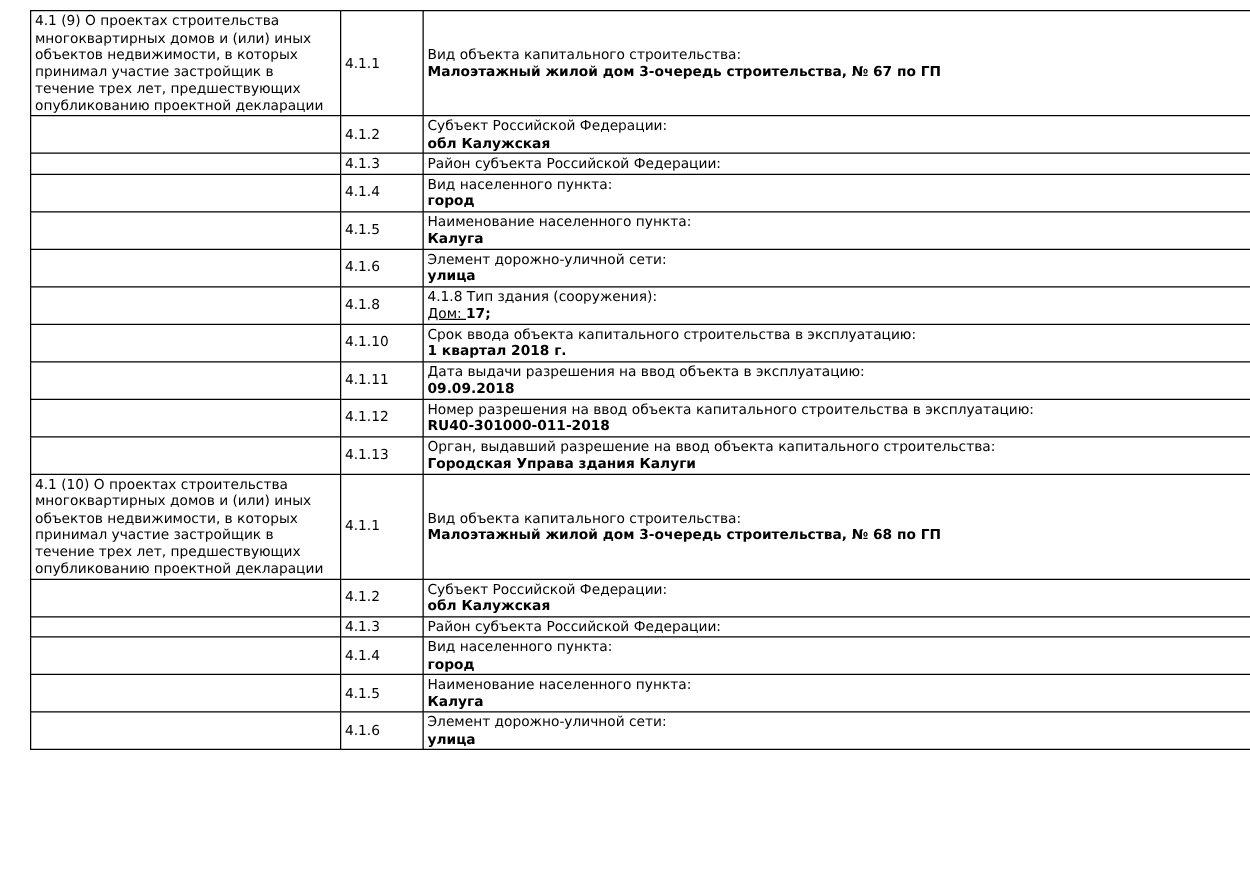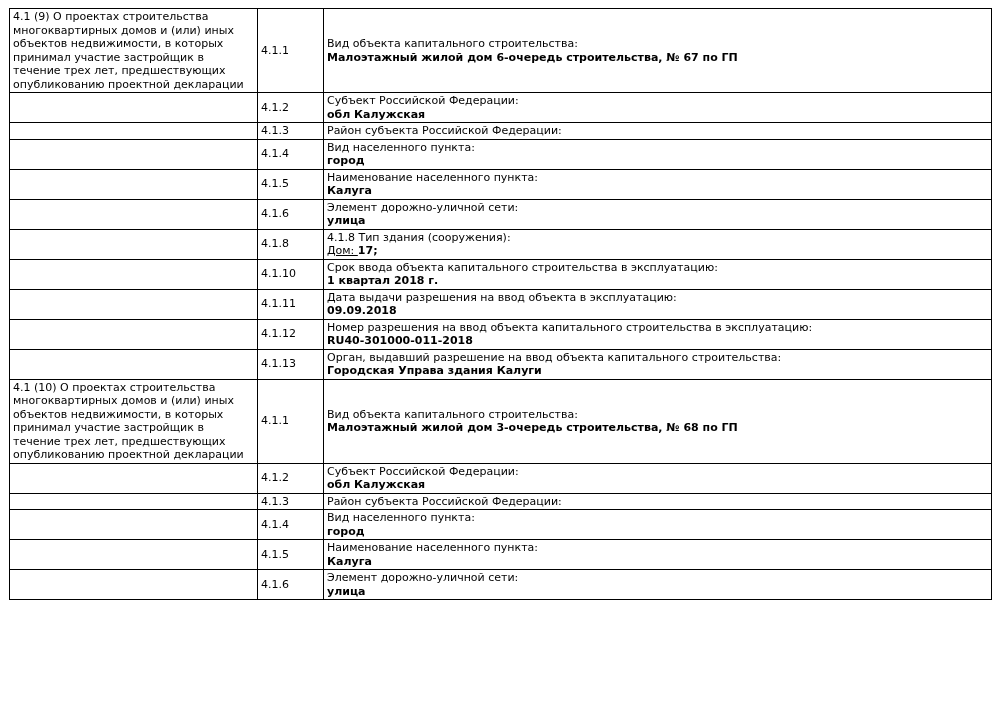--- a/index.html
+++ b/index.html
@@ -10,21 +10,21 @@
     color: #000000;
     font-family: "DejaVu Sans", "Liberation Sans", sans-serif;
     font-size: 11px;
   }
   body {
     width: 1000px;
     height: 707px;
     overflow: hidden;
   }
   .page {
-    padding: 8px 9px 0 9px;
+    padding: 8px 9px 0 24px;
   }
   table.decl-table {
     border-collapse: collapse;
     width: 982px;
     table-layout: fixed;
   }
   table.decl-table td {
     border: 1px solid #000000;
     padding: 1px 3px;
     vertical-align: middle;
@@ -61,21 +61,21 @@
       <col style="width:248px">
       <col style="width:66px">
       <col style="width:668px">
     </colgroup>
     <tbody>
         <tr>
           <td class="desc-cell">4.1 (9) О проектах строительства многоквартирных домов и (или) иных объектов недвижимости, в которых принимал участие застройщик в течение трех лет, предшествующих опубликованию проектной декларации</td>
           <td class="code-cell">4.1.1</td>
           <td class="content-cell">
             <div class="field-label">Вид объекта капитального строительства:</div>
-            <div><span class="field-value">Малоэтажный жилой дом 6-очередь строительства, № 67 по ГП</span></div>
+            <div><span class="field-value">Малоэтажный жилой дом 3-очередь строительства, № 67 по ГП</span></div>
           </td>
         </tr>
         <tr>
           <td class="desc-cell"></td>
           <td class="code-cell">4.1.2</td>
           <td class="content-cell">
             <div class="field-label">Субъект Российской Федерации:</div>
             <div><span class="field-value">обл Калужская</span></div>
           </td>
         </tr>

